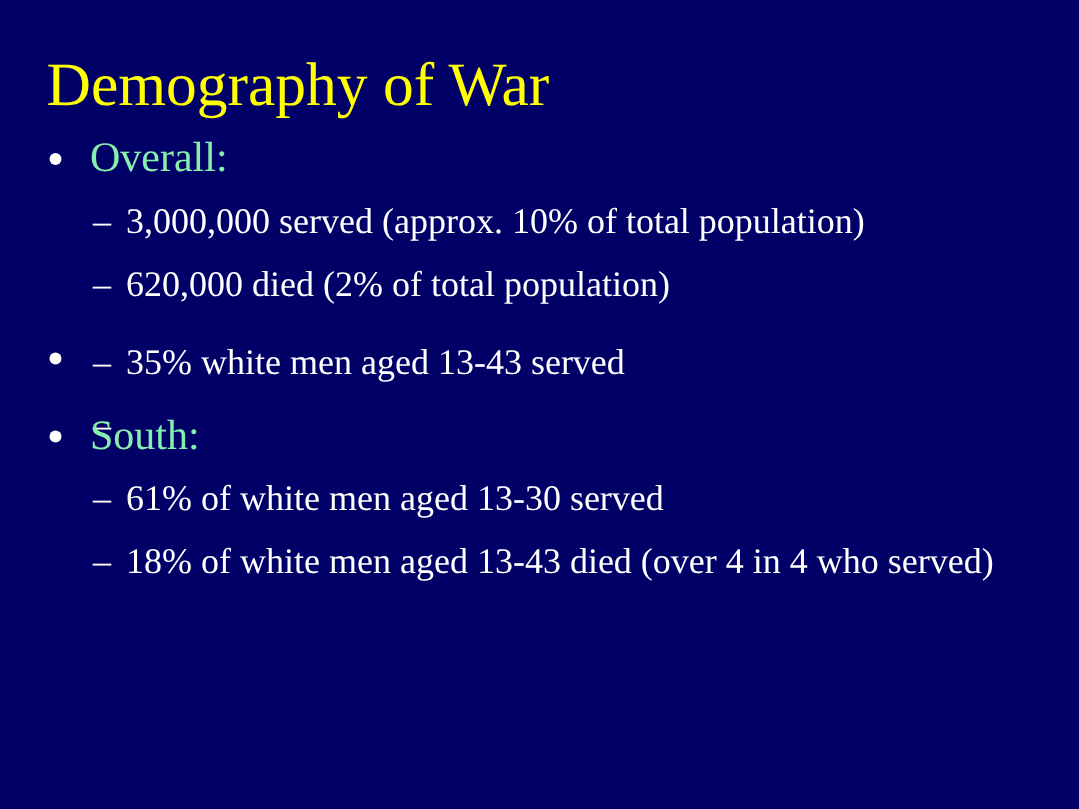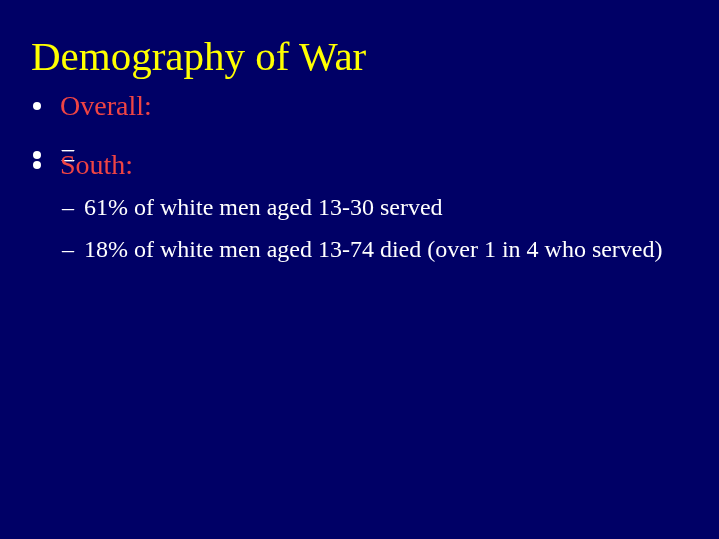--- a/index.html
+++ b/index.html
@@ -30,21 +30,21 @@
     position: absolute;
     left: 0;
     top: 86px;
     width: 719px;
   }
   .section {
     margin: 0;
   }
   .lvl1 {
     position: relative;
-    color: #ef4444;
+    color: #86efac;
     font-size: 28px;
     line-height: 39px;
     padding-left: 60px;
     white-space: nowrap;
   }
   .lvl1 .bullet-dot {
     position: absolute;
     left: 33px;
     top: 16px;
     width: 8px;
@@ -91,37 +91,40 @@
 
     <div class="section">
       <div class="lvl1">
         <span class="bullet-dot"></span>
         <span>Overall:</span>
       </div>
       <div class="gap-after-head"></div>
       <div class="sub-list">
         <div class="lvl2">
           <span class="bullet-dash">–</span>
+          <span class="sub-text">3,000,000 served (approx. 10% of total population)</span>
         </div>
         <div class="lvl2">
           <span class="bullet-dash">–</span>
+          <span class="sub-text">620,000 died (2% of total population)</span>
         </div>
       </div>
     </div>
 
     <div class="gap-after-sub"></div>
 
     <div class="section">
       <div class="lvl1">
         <span class="bullet-dot"></span>
       </div>
       <div class="gap-after-head"></div>
       <div class="sub-list">
         <div class="lvl2">
           <span class="bullet-dash">–</span>
+          <span class="sub-text">35% white men aged 13-43 served</span>
         </div>
         <div class="lvl2">
           <span class="bullet-dash">–</span>
         </div>
       </div>
     </div>
 
     <div class="gap-after-sub"></div>
 
     <div class="section">
@@ -130,19 +133,19 @@
         <span>South:</span>
       </div>
       <div class="gap-after-head"></div>
       <div class="sub-list">
         <div class="lvl2">
           <span class="bullet-dash">–</span>
           <span class="sub-text">61% of white men aged 13-30 served</span>
         </div>
         <div class="lvl2">
           <span class="bullet-dash">–</span>
-          <span class="sub-text">18% of white men aged 13-74 died (over 1 in 4 who served)</span>
+          <span class="sub-text">18% of white men aged 13-43 died (over 4 in 4 who served)</span>
         </div>
       </div>
     </div>
 
   </div>
 </div>
 
 </body></html>

